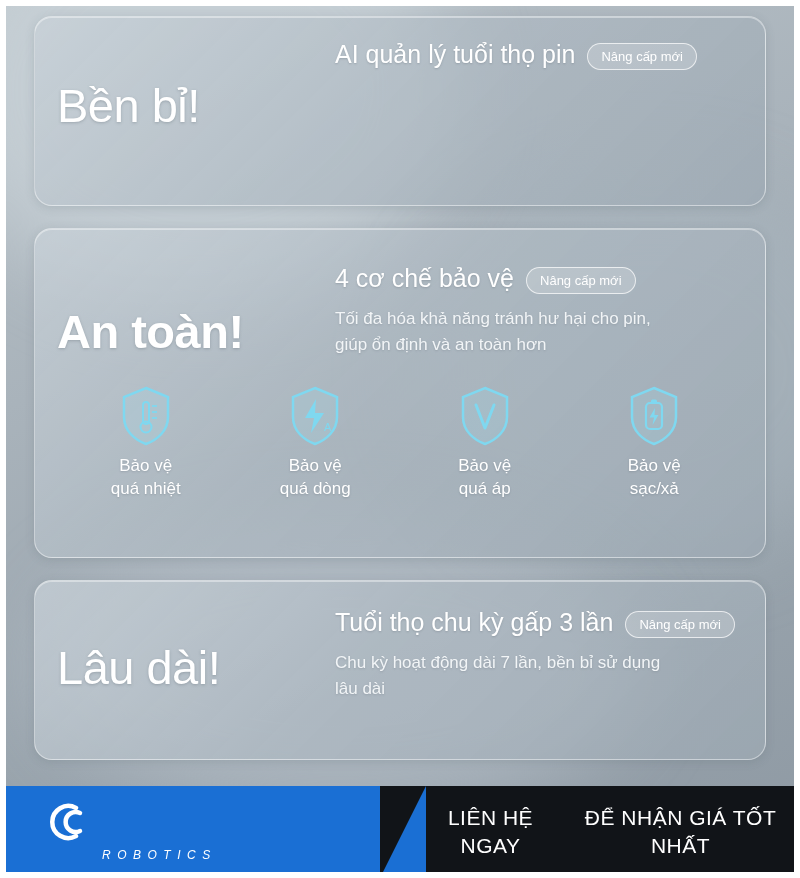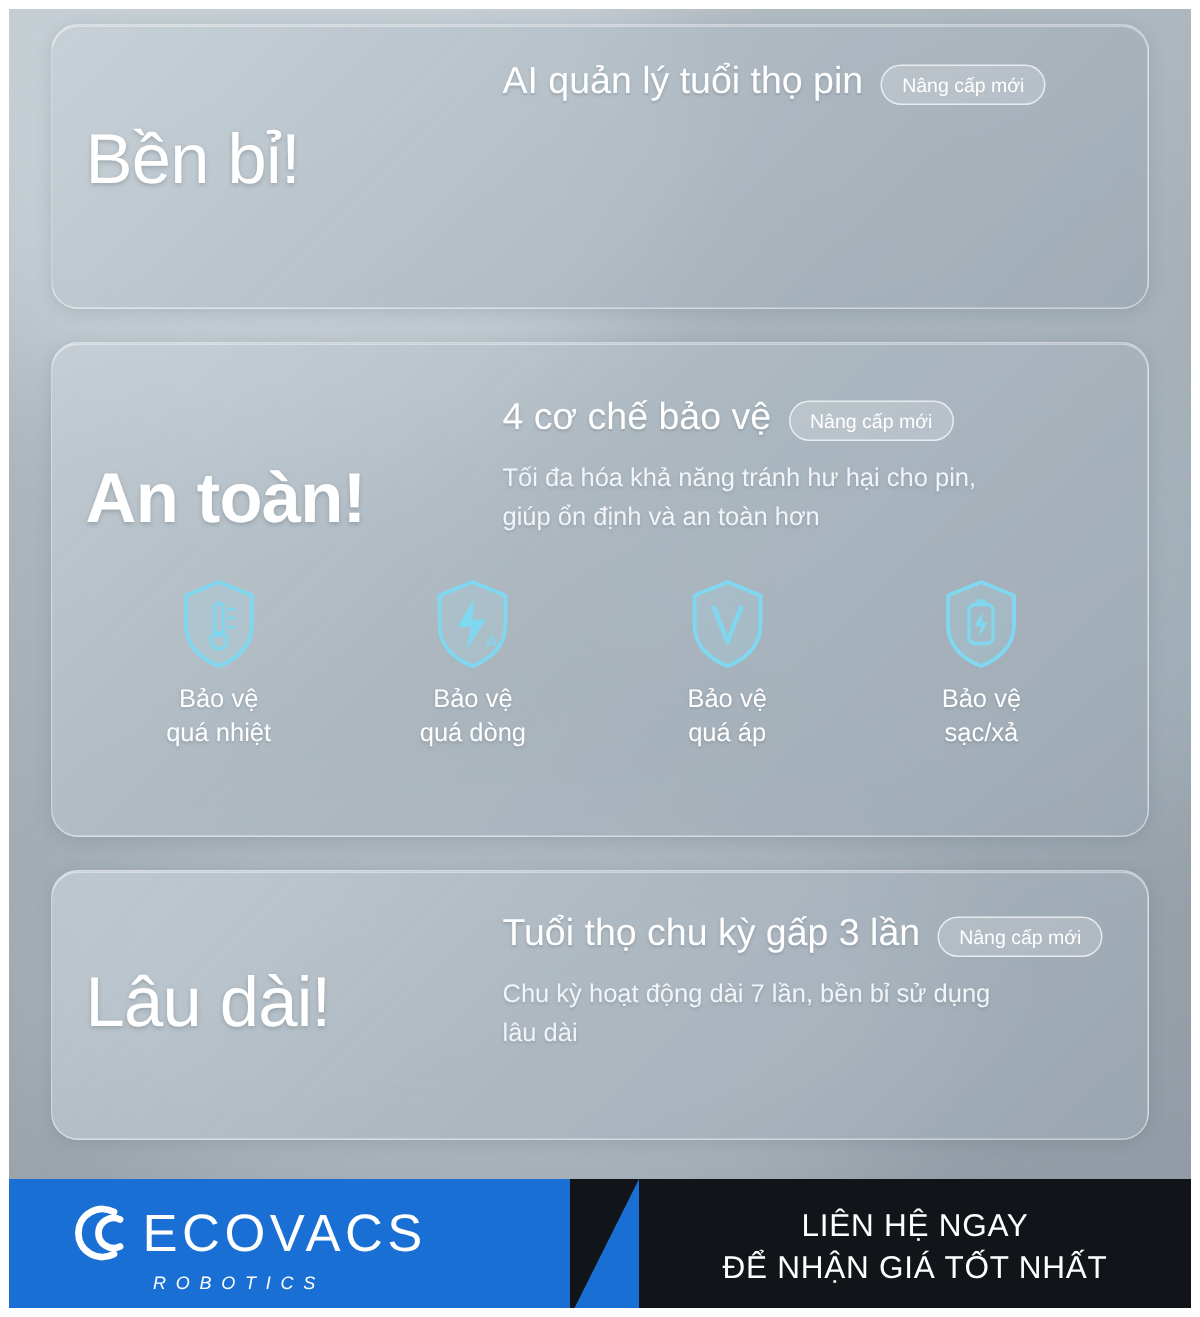--- a/index.html
+++ b/index.html
@@ -188,21 +188,20 @@
     height: 0;
     border-style: solid;
     border-width: 0 0 92px 46px;
     border-color: transparent transparent #1a6fd4 transparent;
   }
   .footer-right {
     flex: 1;
     background: #111418;
     color: #ffffff;
     display: flex;
-    flex-direction: column;
     align-items: center;
     justify-content: center;
     text-align: center;
     padding-left: 40px;
     box-sizing: border-box;
   }
   .footer-line {
     font-size: 21px;
     line-height: 1.35;
     letter-spacing: 0.5px;
@@ -342,21 +341,20 @@
   <div class="ghost-text">oint Stron P</div>
 
   <div id="footer">
     <div class="footer-left">
       <div class="logo-wrap">
         <div class="logo-main">
           <svg width="44" height="40" viewBox="0 0 44 40">
             <path d="M30 6 A16 16 0 1 0 30 34" fill="none" stroke="#ffffff" stroke-width="4.5" stroke-linecap="round"></path>
             <path d="M34 11 A10 10 0 1 0 34 29" fill="none" stroke="#ffffff" stroke-width="4.5" stroke-linecap="round"></path>
           </svg>
-          <div class="logo-word">ECOVACS</div>
         </div>
         <div class="logo-sub">ROBOTICS</div>
       </div>
     </div>
     <div class="footer-right">
       <div class="footer-line">LIÊN HỆ NGAY</div>
       <div class="footer-line">ĐỂ NHẬN GIÁ TỐT NHẤT</div>
     </div>
   </div>
 

